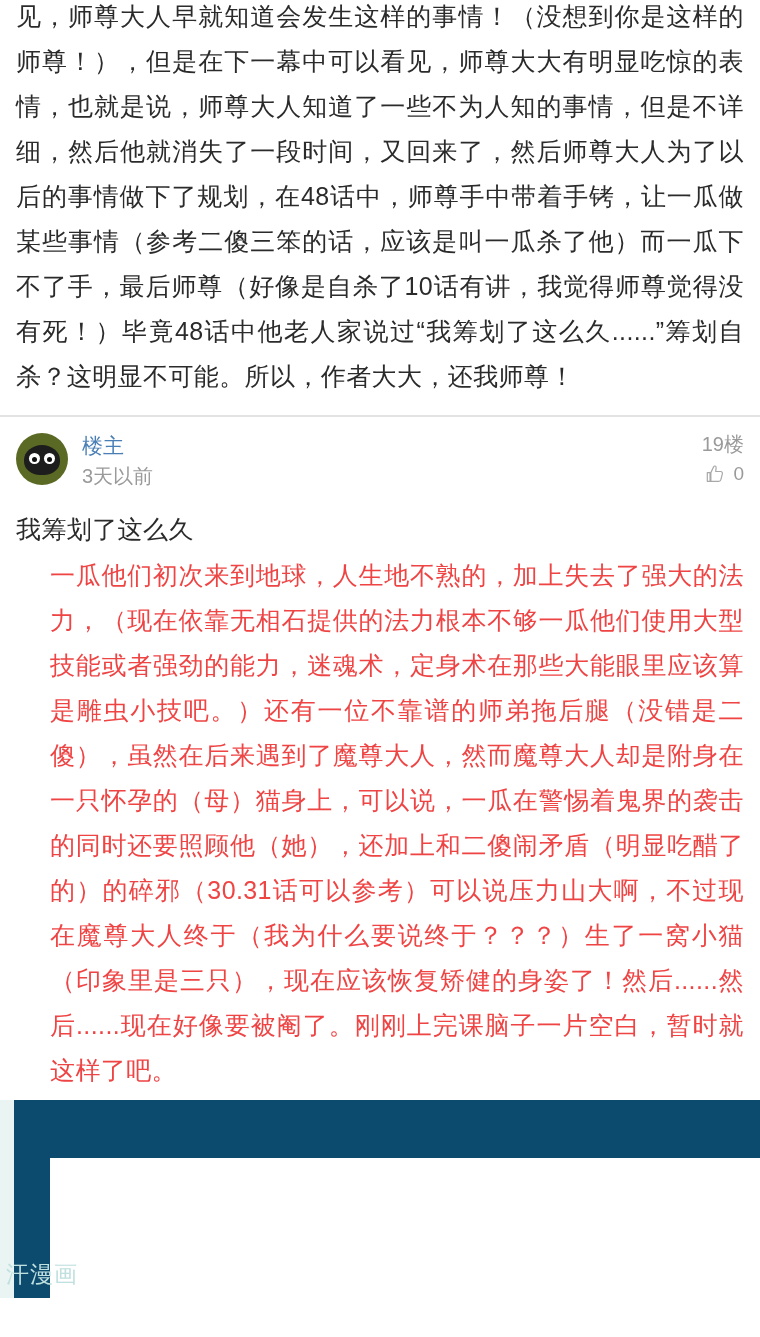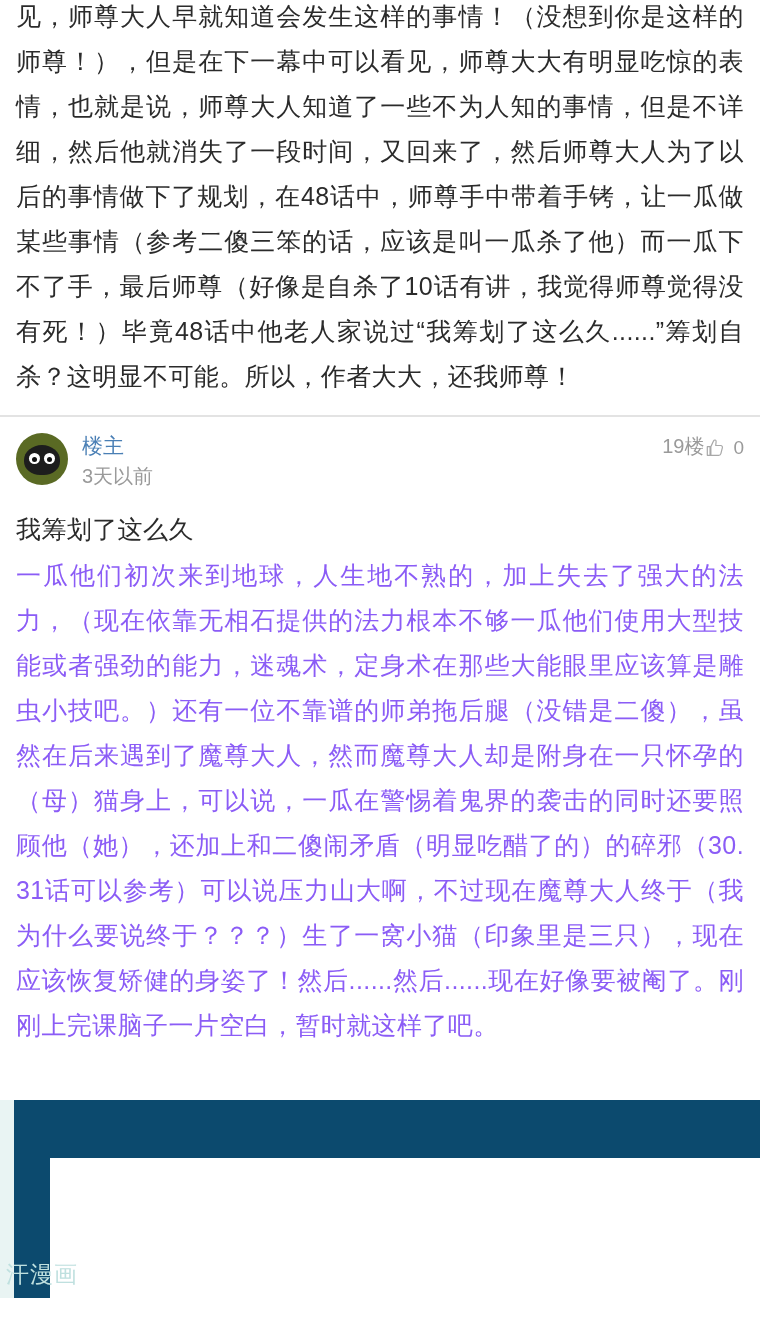--- a/index.html
+++ b/index.html
@@ -116,20 +116,21 @@
     color: #9a9a9a;
     line-height: 26px;
     margin-top: 4px;
   }
   .floor-col {
     position: absolute;
     right: 0;
     top: 0;
     text-align: right;
     display: flex;
+    flex-direction: column;
     align-items: flex-end;
   }
   .floor-no {
     font-size: 20px;
     color: #9a9a9a;
     line-height: 26px;
   }
   .like-row {
     display: flex;
     align-items: center;
@@ -150,25 +151,26 @@
   .comment-title {
     font-size: 25px;
     line-height: 44px;
     color: #2b2b2b;
     margin-top: 14px;
     letter-spacing: 0.4px;
   }
   .comment-body {
     font-size: 25px;
     line-height: 45px;
-    color: #8b5cf6;
+    color: #ef4444;
     letter-spacing: 0.4px;
     text-align: justify;
     word-break: break-all;
     margin-top: 2px;
+    margin-left: 34px;
   }
 
   
   .bottom-area {
     margin-top: auto;
     width: 100%;
     height: 198px;
     background: #0c4a6e;
     position: relative;
     overflow: hidden;

